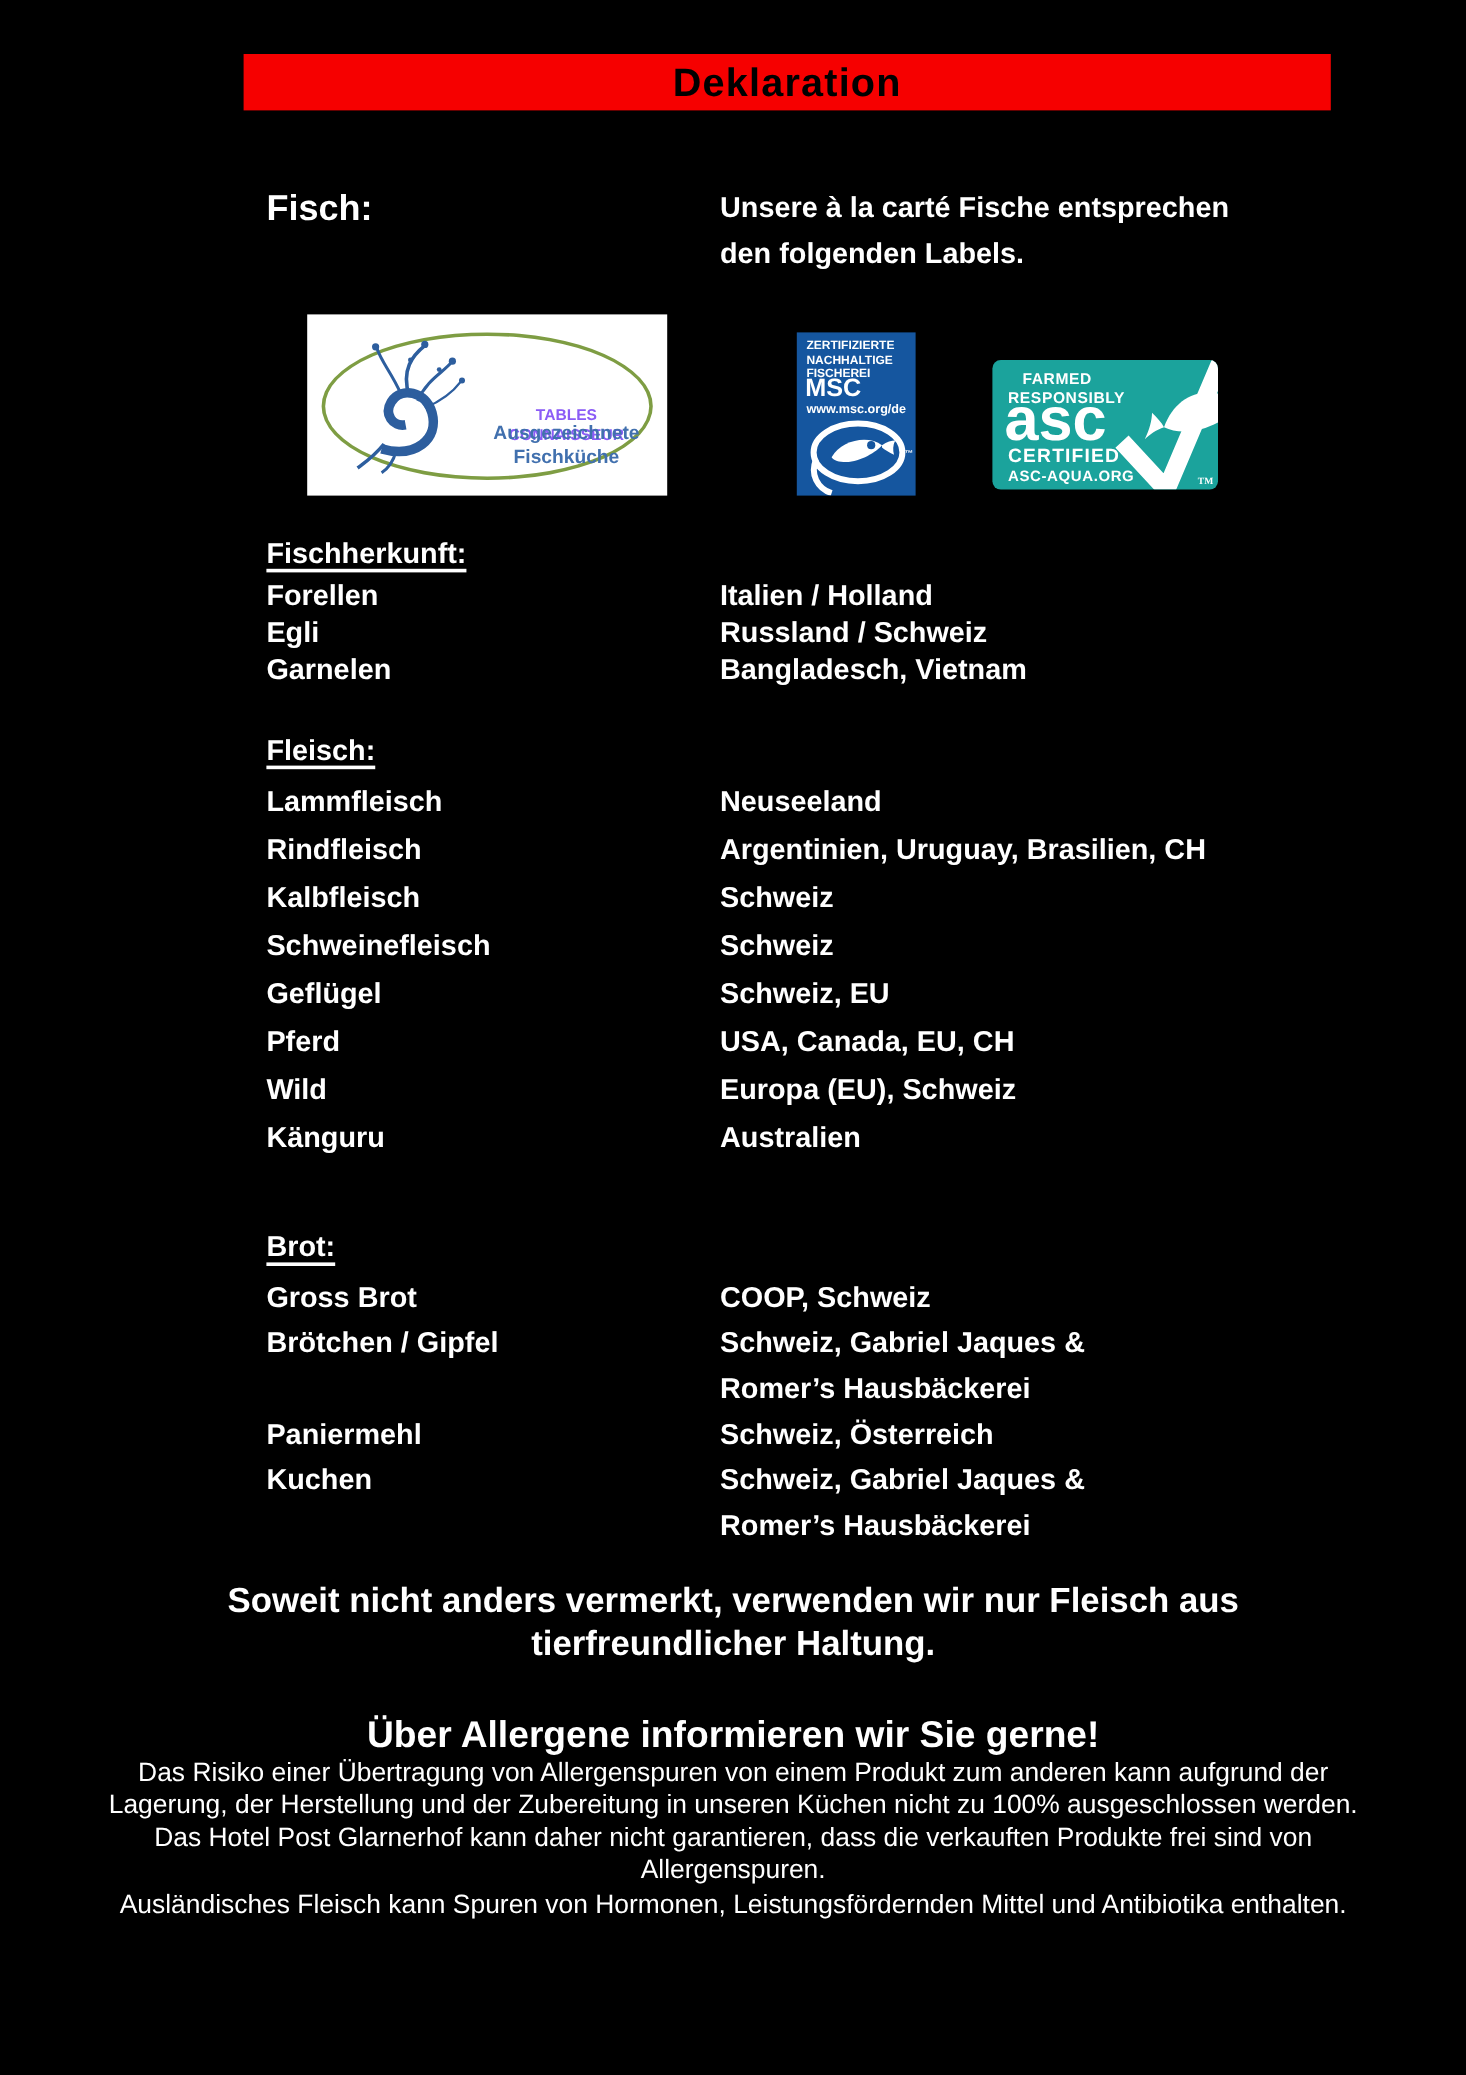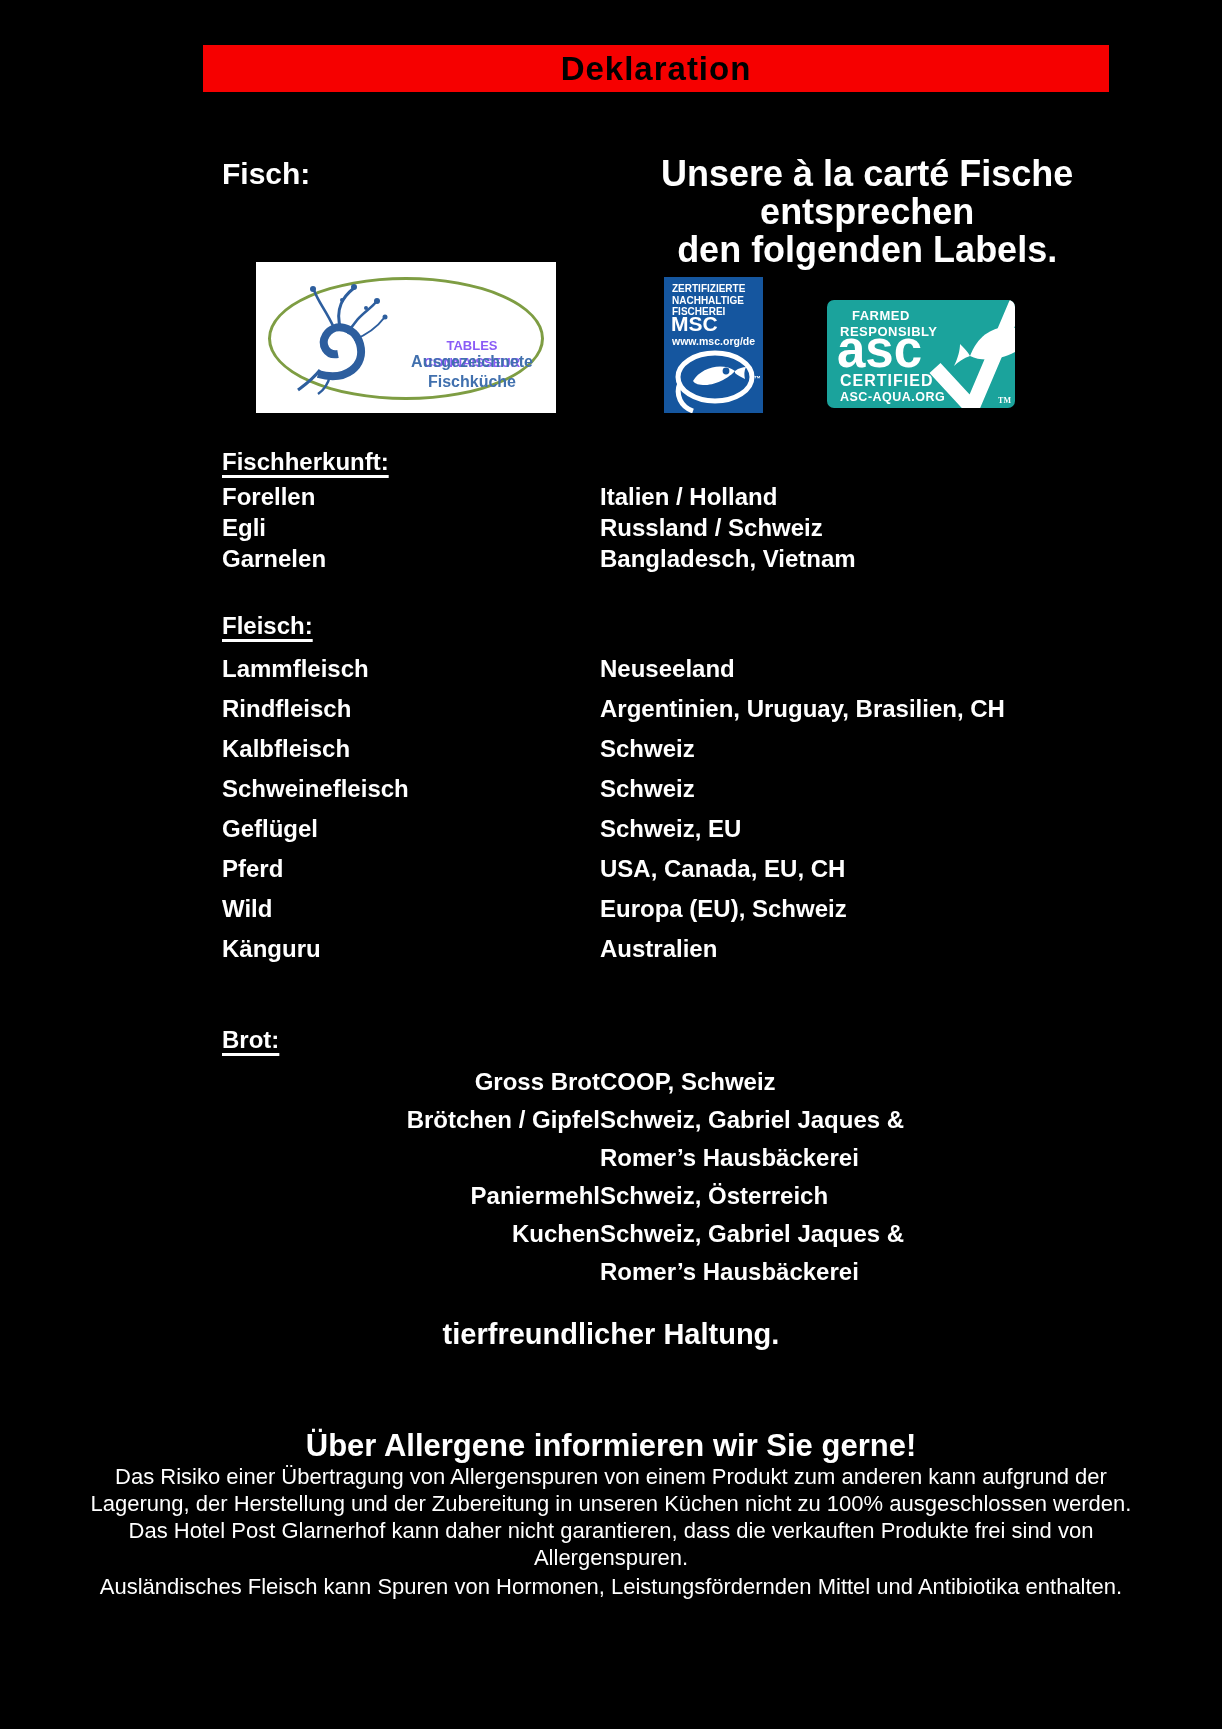--- a/index.html
+++ b/index.html
@@ -7,21 +7,21 @@
         font-family:"Liberation Sans",sans-serif;color:#fff;font-weight:bold;}
 
   
   .banner{position:absolute;left:203px;top:45px;width:906px;height:47px;background:#f60000;
           display:flex;align-items:center;justify-content:center;}
   .banner span{color:#000;font-size:33px;letter-spacing:1px;}
 
   
   .intro{position:absolute;left:222px;top:155px;width:940px;display:flex;}
   .intro .c1{width:378px;font-size:30px;line-height:38px;}
-  .intro .c2{font-size:36px;line-height:38px;text-align:center;}
+  .intro .c2{font-size:24px;line-height:38px;}
 
   
   .logo-tables{position:absolute;left:256px;top:262px;width:300px;height:151px;background:#ffffff;}
   .tc-oval{position:absolute;left:12px;top:15px;right:12px;bottom:13px;border:3px solid #7e9d43;border-radius:50%;}
   .tc-fish{position:absolute;left:28px;top:16px;width:112px;height:118px;}
   .tc-t1{position:absolute;left:148px;top:40px;width:136px;text-align:center;color:#8b5cf6;
          font-size:13px;line-height:17px;margin-top:35px;}
   .tc-t2{position:absolute;left:138px;top:90px;width:156px;text-align:center;color:#4170ae;
          font-size:16px;line-height:20px;}
 
@@ -43,21 +43,21 @@
   .asc-tm{position:absolute;right:4px;bottom:3px;font-size:8px;font-family:Liberation Serif, serif;}
 
   
   .sec{position:absolute;left:222px;width:940px;}
   .sec .heading{display:inline-block;font-size:24px;text-decoration:underline;
                 text-decoration-thickness:2.5px;text-underline-offset:5px;}
   .sec .row{display:flex;font-size:24px;}
   .sec .row .c1{width:378px;flex:none;}
   #sec-0{top:448px;} #sec-0 .hw{height:33px;} #sec-0 .row{height:31px;line-height:31px;}
   #sec-1{top:612px;} #sec-1 .hw{height:37px;} #sec-1 .row{height:40px;line-height:40px;}
-  #sec-2{top:1026px;} #sec-2 .hw{height:37px;} #sec-2 .row{height:38px;line-height:38px;text-align:right;}
+  #sec-2{top:1026px;} #sec-2 .hw{height:37px;} #sec-2 .row{height:38px;line-height:38px;}
 
   
   .note-meat{position:absolute;left:0;top:1316px;width:1222px;text-align:center;
              font-size:29px;line-height:36px;}
   .allergy-head{position:absolute;left:0;top:1428px;width:1222px;text-align:center;font-size:31px;}
   .allergy-para{position:absolute;left:0;top:1463px;width:1222px;text-align:center;
                 font-size:22px;line-height:27px;font-weight:normal;}
   .foreign-note{position:absolute;left:0;top:1574px;width:1222px;text-align:center;
                 font-size:22px;font-weight:normal;}
 </style>
@@ -227,20 +227,21 @@
           <div class="c2">Schweiz, Gabriel Jaques &amp;</div>
         </div>
         <div class="row">
           <div class="c1"></div>
           <div class="c2">Romer’s Hausbäckerei</div>
         </div>
       </div>
   </div>
 
   <div class="note-meat">
+      <div>Soweit nicht anders vermerkt, verwenden wir nur Fleisch aus</div>
       <div>tierfreundlicher Haltung.</div>
     </div>
   <div class="allergy-head">Über Allergene informieren wir Sie gerne!</div>
   <div class="allergy-para">
       <div>Das Risiko einer Übertragung von Allergenspuren von einem Produkt zum anderen kann aufgrund der</div>
       <div>Lagerung, der Herstellung und der Zubereitung in unseren Küchen nicht zu 100% ausgeschlossen werden.</div>
       <div>Das Hotel Post Glarnerhof kann daher nicht garantieren, dass die verkauften Produkte frei sind von</div>
       <div>Allergenspuren.</div>
     </div>
   <div class="foreign-note">Ausländisches Fleisch kann Spuren von Hormonen, Leistungsfördernden Mittel und Antibiotika enthalten.</div>

